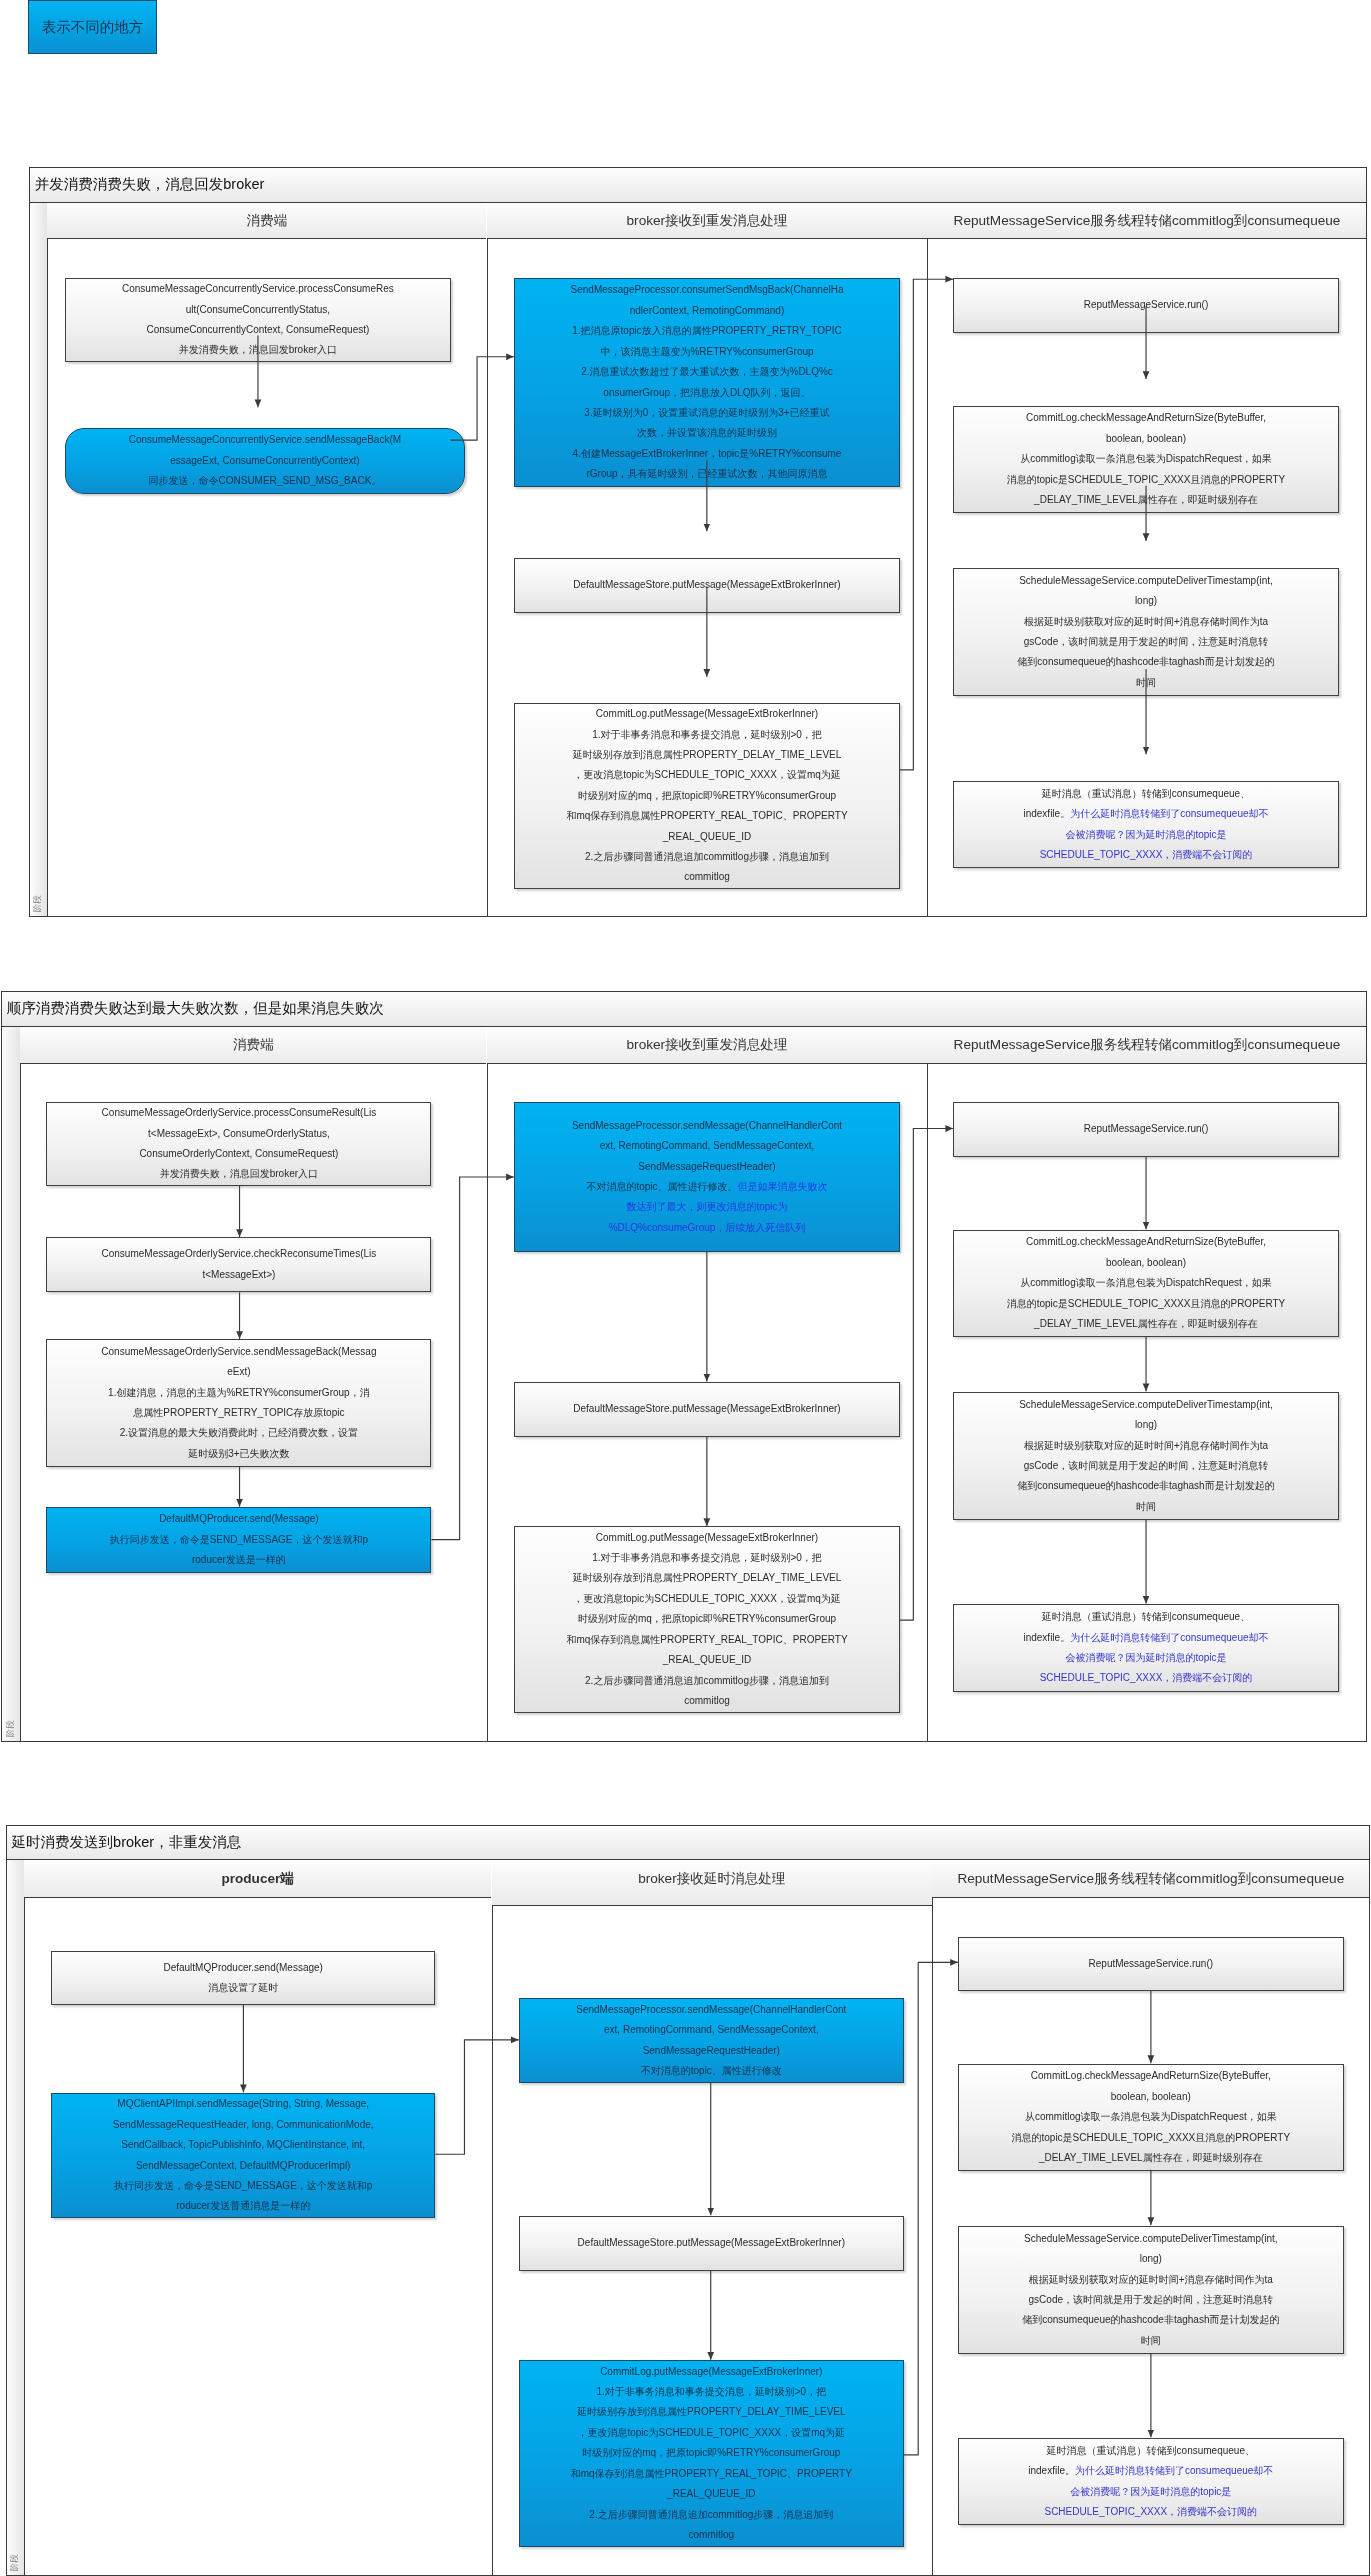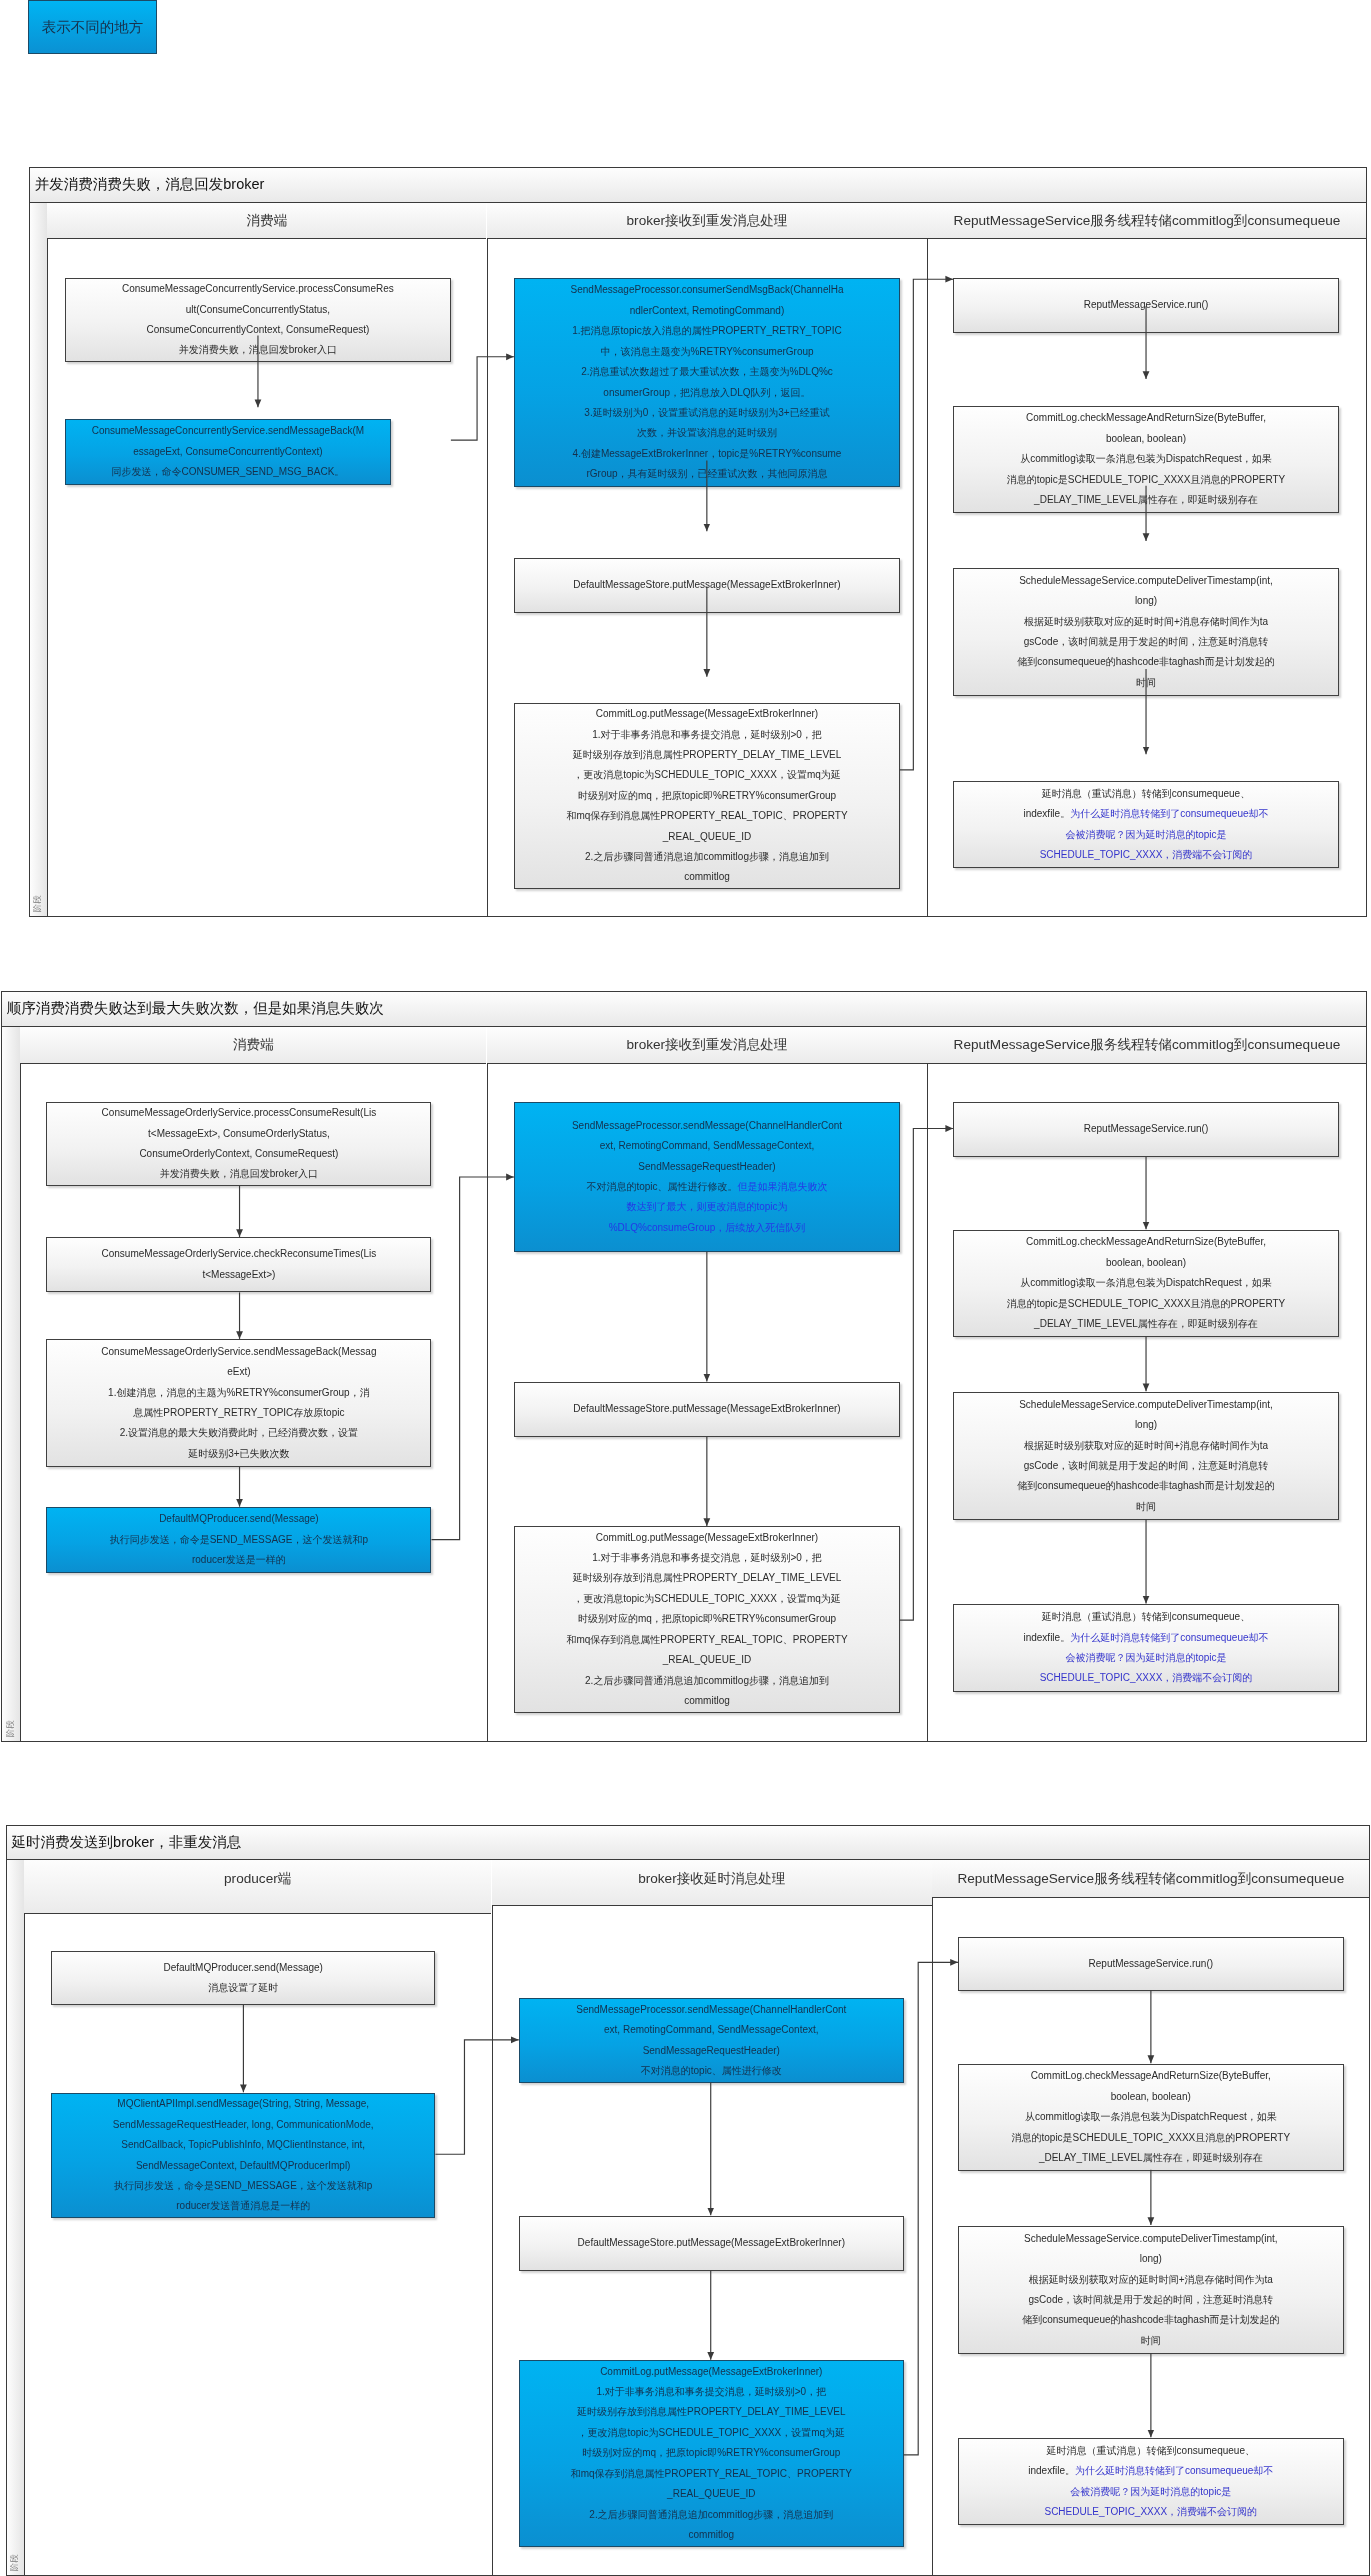--- a/index.html
+++ b/index.html
@@ -49,21 +49,21 @@
   </div>
 
   <div class="lane" style="left:18.4px;width:439px;top:36px;">
     <div class="lane-head">消费端</div>
     <div class="box" style="left:17.5px;top:75px;width:386px;height:84px;">
       <div class="t c">ConsumeMessageConcurrentlyService.processConsumeRes
 ult(ConsumeConcurrentlyStatus,
 ConsumeConcurrentlyContext, ConsumeRequest)
 并发消费失败，消息回发broker入口</div>
     </div>
-    <div class="box blue" style="left:17.5px;top:216px;width:326px;height:66px;">
+    <div class="box blue" style="left:17.5px;top:225px;width:400px;height:66px;border-radius:19px;">
       <div class="t c">ConsumeMessageConcurrentlyService.sendMessageBack(M
 essageExt, ConsumeConcurrentlyContext)
 同步发送，命令CONSUMER_SEND_MSG_BACK。</div>
     </div>
   </div>
 
   <div class="lane" style="left:458px;width:440px;top:36px;">
     <div class="lane-head">broker接收到重发消息处理</div>
     <div class="box blue" style="left:27px;top:75px;width:386px;height:209px;">
       <div class="t c">SendMessageProcessor.consumerSendMsgBack(ChannelHa
@@ -210,21 +210,21 @@
   </div>
 </div>
 
 <div class="pool" style="left:5.8px;top:1825px;width:1364px;height:751px;">
   <div class="pool-title" style="height:35px;line-height:34px;">延时消费发送到broker，非重发消息</div>
   <div class="gutter" style="top:35px;width:18.4px;">
     <span class="gutter-label">阶段</span>
   </div>
 
   <div class="lane" style="left:18.4px;width:467px;top:35px;">
-    <div class="lane-head" style="height:54px;line-height:37px;">producer端</div>
+    <div class="lane-head" style="height:38px;line-height:37px;font-weight:bold;">producer端</div>
     <div class="box" style="left:27px;top:91px;width:384px;height:54px;">
       <div class="t c">DefaultMQProducer.send(Message)
 消息设置了延时</div>
     </div>
     <div class="box blue" style="left:27px;top:233px;width:384px;height:125px;">
       <div class="t c">MQClientAPIImpl.sendMessage(String, String, Message,
 SendMessageRequestHeader, long, CommunicationMode,
 SendCallback, TopicPublishInfo, MQClientInstance, int,
 SendMessageContext, DefaultMQProducerImpl)</div>
       <div class="t l">执行同步发送，命令是SEND_MESSAGE，这个发送就和p

